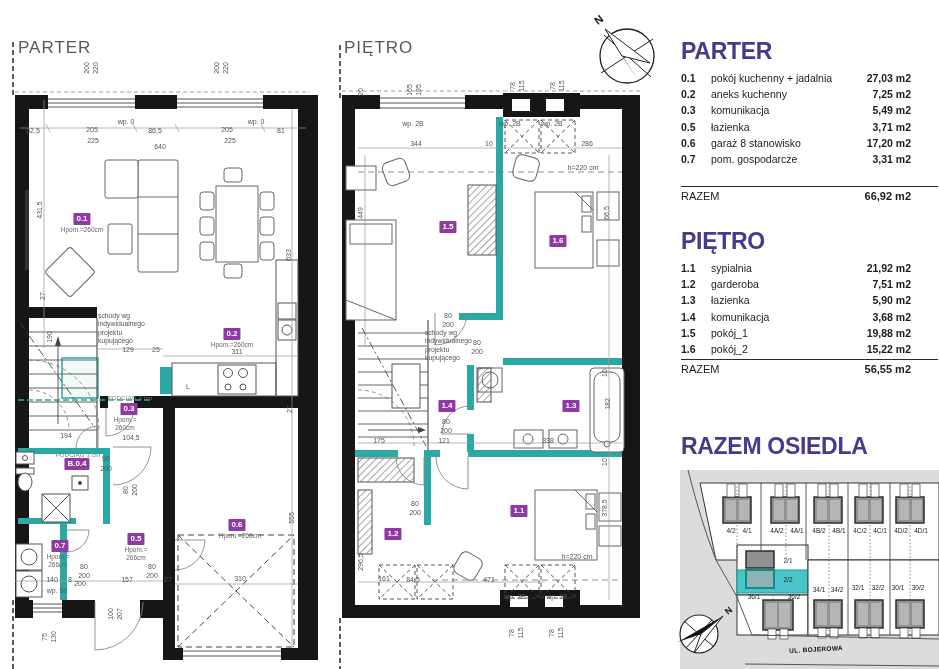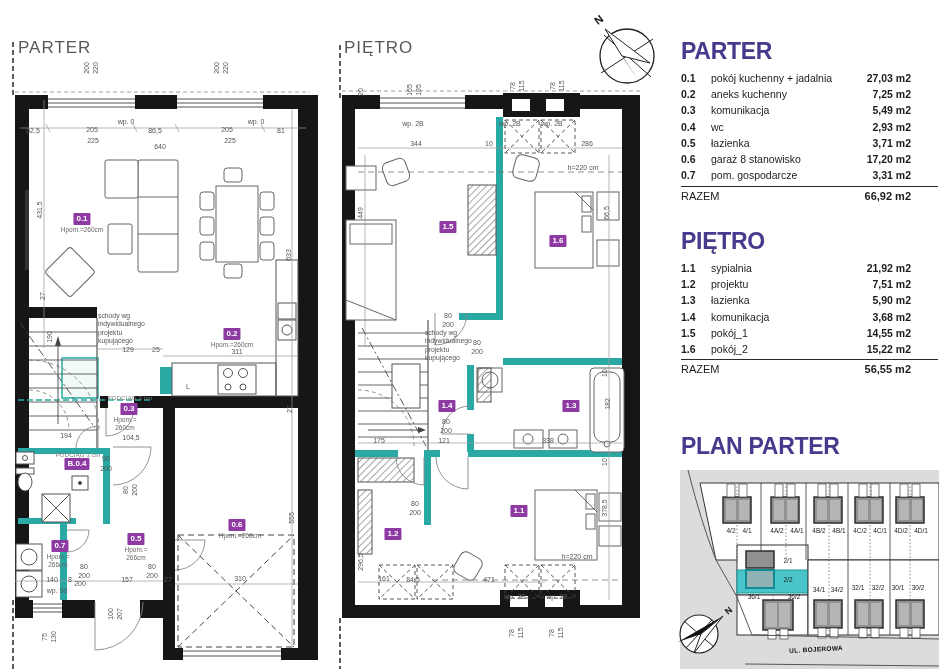--- a/index.html
+++ b/index.html
@@ -614,25 +614,20 @@
           <span class="rid">0.2</span>
           <span class="rname">aneks kuchenny</span>
           <span class="rarea">7,25 m2</span>
         </div>
         <div class="lrow">
           <span class="rid">0.3</span>
           <span class="rname">komunikacja</span>
           <span class="rarea">5,49 m2</span>
         </div>
         <div class="lrow">
-          <span class="rid">0.4</span>
-          <span class="rname">wc</span>
-          <span class="rarea">2,93 m2</span>
-        </div>
-        <div class="lrow">
           <span class="rid">0.5</span>
           <span class="rname">łazienka</span>
           <span class="rarea">3,71 m2</span>
         </div>
         <div class="lrow">
           <span class="rid">0.6</span>
           <span class="rname">garaż 8 stanowisko</span>
           <span class="rarea">17,20 m2</span>
         </div>
         <div class="lrow">
@@ -649,48 +644,48 @@
 
   <div class="panel-title" style="left:681px;top:228px;position:absolute;">PIĘTRO</div>
   <div class="legend-rows" id="pietro-rows" style="top:260px;">
         <div class="lrow">
           <span class="rid">1.1</span>
           <span class="rname">sypialnia</span>
           <span class="rarea">21,92 m2</span>
         </div>
         <div class="lrow">
           <span class="rid">1.2</span>
-          <span class="rname">projektu</span>
+          <span class="rname">garderoba</span>
           <span class="rarea">7,51 m2</span>
         </div>
         <div class="lrow">
           <span class="rid">1.3</span>
           <span class="rname">łazienka</span>
           <span class="rarea">5,90 m2</span>
         </div>
         <div class="lrow">
           <span class="rid">1.4</span>
           <span class="rname">komunikacja</span>
           <span class="rarea">3,68 m2</span>
         </div>
         <div class="lrow">
           <span class="rid">1.5</span>
           <span class="rname">pokój_1</span>
-          <span class="rarea">14,55 m2</span>
+          <span class="rarea">19,88 m2</span>
         </div>
         <div class="lrow">
           <span class="rid">1.6</span>
           <span class="rname">pokój_2</span>
           <span class="rarea">15,22 m2</span>
         </div>
       </div>
   <div class="ldivider" style="top:359px;"></div>
   <div class="ltotal" style="top:363px;">
     <span class="tl">RAZEM</span>
     <span class="tv">56,55 m2</span>
   </div>
 
-  <div class="panel-title" style="left:681px;top:433px;position:absolute;">PLAN PARTER</div>
+  <div class="panel-title" style="left:681px;top:433px;position:absolute;">RAZEM OSIEDLA</div>
 </div>
 
 <div class="street" style="left:816px;top:649px;">UL. BOJEROWA</div>
 
 </div>
 
 </body></html>

